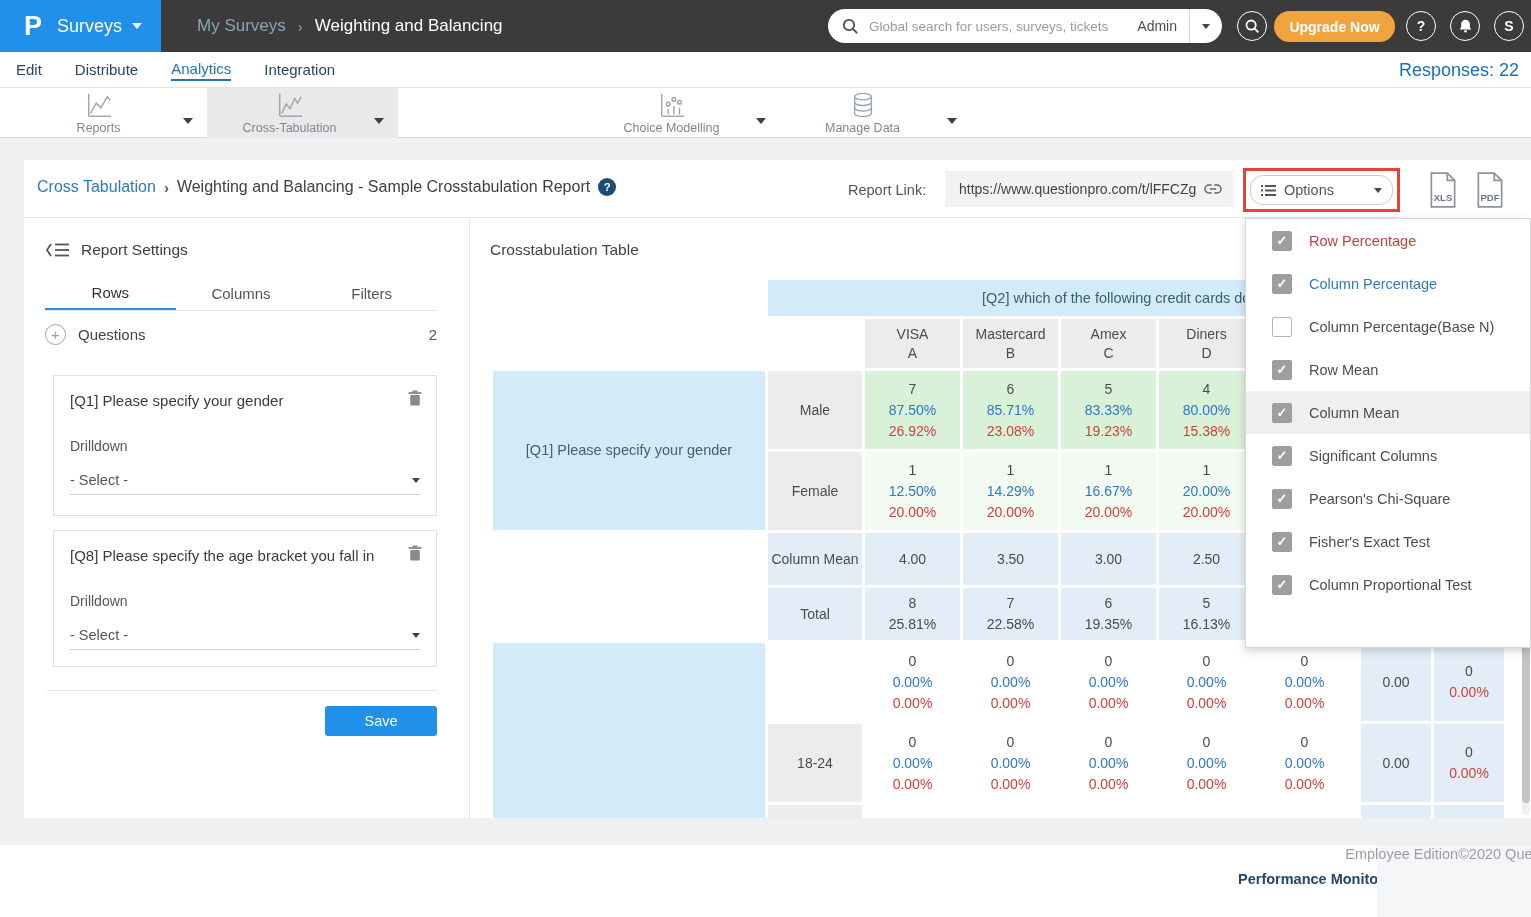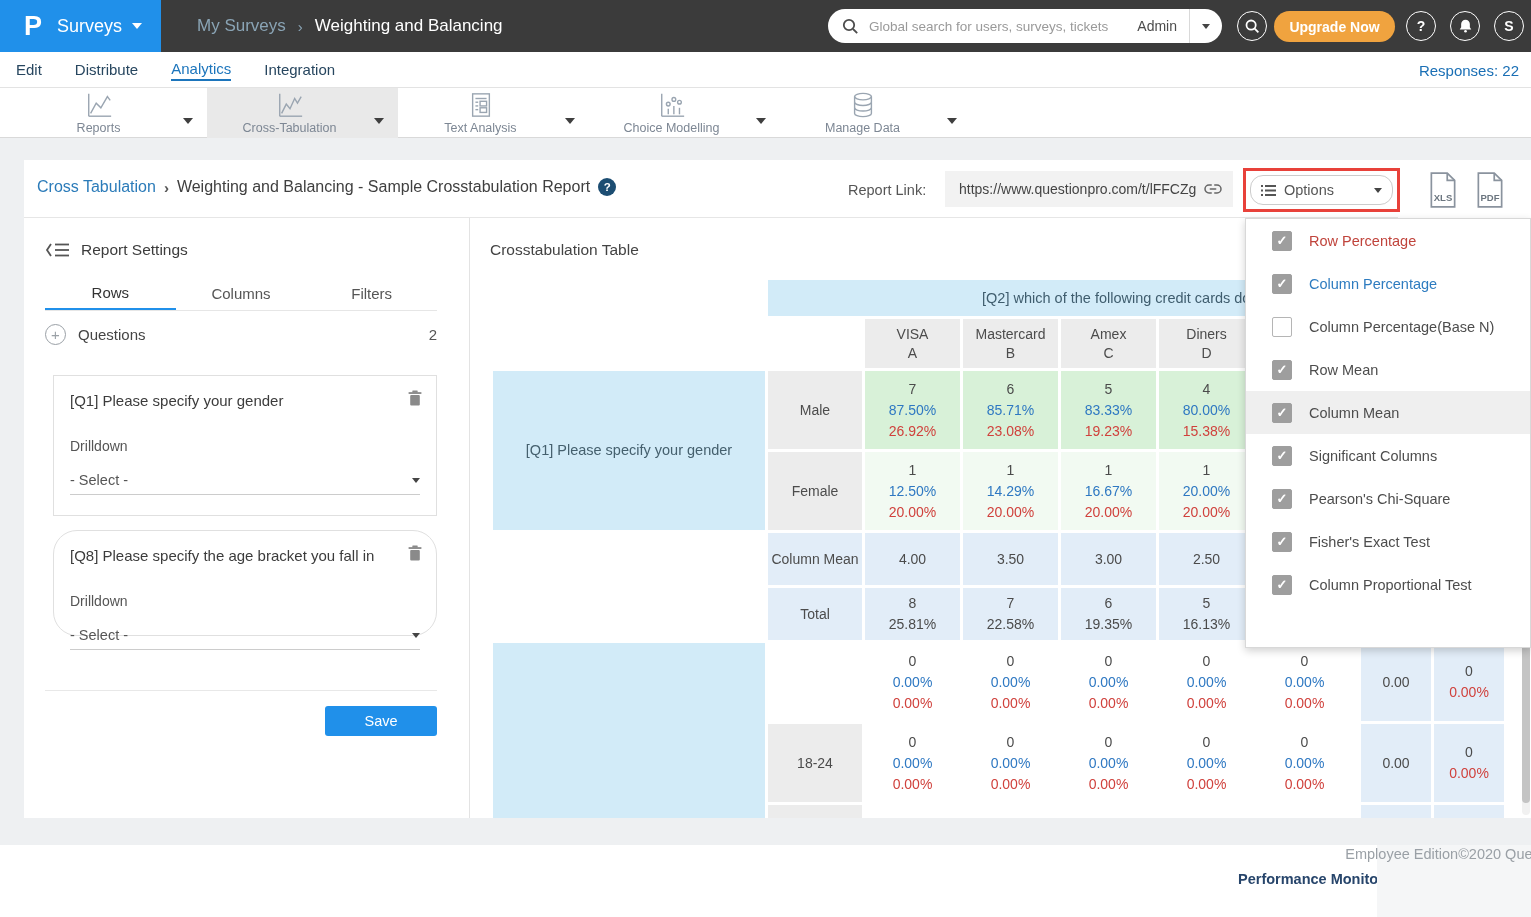--- a/index.html
+++ b/index.html
@@ -32,21 +32,21 @@
   .circle-btn{position:absolute;top:11px;width:30px;height:30px;border:1.6px solid #fff;border-radius:50%;
               display:flex;align-items:center;justify-content:center;color:#fff;font-size:14px;font-weight:bold;box-sizing:border-box;}
   .upgrade-btn{position:absolute;left:1274px;top:11px;width:121px;height:31px;background:#f0a33f;border-radius:16px;
                color:#fff;font-size:14px;font-weight:bold;display:flex;align-items:center;justify-content:center;}
 
   
   .navrow{position:absolute;left:0;top:52px;width:1531px;height:36px;background:#fff;border-bottom:1px solid #e3e3e3;box-sizing:border-box;}
   .navtabs{position:absolute;left:16px;top:0;height:36px;display:flex;gap:33px;align-items:center;}
   .navtab{font-size:15px;color:#27465f;padding-bottom:2px;}
   .navtab.active{color:#1c75bc;border-bottom:2px solid #1c75bc;}
-  .responses{position:absolute;right:12px;top:0;height:36px;display:flex;align-items:center;font-size:15px;color:#1a6fb5;}
+  .responses{position:absolute;right:12px;top:0;height:36px;display:flex;align-items:center;font-size:18px;color:#1a6fb5;}
 
   
   .toolbar{position:absolute;left:0;top:88px;width:1531px;height:50px;background:#fff;border-bottom:1px solid #d9d9d9;box-sizing:border-box;}
   .tool-item{position:absolute;top:0;width:191px;height:50px;}
   .tool-item.active{background:#e9e9e9;}
   .tool-inner{position:absolute;left:0;right:26px;top:0;bottom:0;display:flex;flex-direction:column;align-items:center;justify-content:center;gap:2px;}
   .tool-label{font-size:12.5px;color:#7d8794;}
   .tool-caret{position:absolute;right:14px;top:22px;}
   .tool-caret .tri{border-top-color:#3f3f3f;}
 
@@ -225,39 +225,20 @@
                 <line x1="5" y1="3" x2="5" y2="27"></line>
                 <line x1="5" y1="27" x2="29" y2="27"></line>
                 <polyline points="7,24 12,14 16,19 21,8 24,13 28,6"></polyline>
               </g>
             </svg>
         </span>
         <span class="tool-label">Cross-Tabulation</span>
       </div>
       <span class="tool-caret"><span class="tri"></span></span>
     </div>
-    <div class="tool-item" style="left:398px;">
-      <div class="tool-inner">
-        <span>
-          <svg width="26" height="28" viewBox="0 0 28 30">
-              <g stroke="#9aa5b1" stroke-width="1.5" fill="none">
-                <rect x="5" y="3" width="18" height="24"></rect>
-                <line x1="8" y1="8" x2="20" y2="8"></line>
-                <rect x="13" y="11" width="7" height="5"></rect>
-                <rect x="13" y="18" width="7" height="5"></rect>
-                <line x1="8" y1="12" x2="11" y2="12"></line>
-                <line x1="8" y1="16" x2="11" y2="16"></line>
-                <line x1="8" y1="20" x2="11" y2="20"></line>
-              </g>
-            </svg>
-        </span>
-        <span class="tool-label">Text Analysis</span>
-      </div>
-      <span class="tool-caret"><span class="tri"></span></span>
-    </div>
     <div class="tool-item" style="left:589px;">
       <div class="tool-inner">
         <span>
           <svg width="30" height="28" viewBox="0 0 32 30">
               <g stroke="#9aa5b1" stroke-width="1.5" fill="none">
                 <line x1="5" y1="3" x2="5" y2="27"></line>
                 <line x1="5" y1="27" x2="29" y2="27"></line>
                 <circle cx="12" cy="14" r="2"></circle>
                 <circle cx="18" cy="9" r="2"></circle>
                 <circle cx="24" cy="12" r="2"></circle>
@@ -381,21 +362,21 @@
               </g>
             </svg>
         </span>
         <span class="qcard-drill">Drilldown</span>
         <div class="qcard-select">
           <span>- Select -</span>
           <span class="tri small"></span>
         </div>
       </div>
 
-      <div class="qcard" style="top:312px;height:106px;border-radius:24px;">
+      <div class="qcard" style="top:312px;height:137px;">
         <span class="qcard-title">[Q8] Please specify the age bracket you fall in</span>
         <span class="qcard-trash">
           <svg width="14" height="16" viewBox="0 0 13 15">
               <g fill="#8a8a8a">
                 <rect x="4" y="0.5" width="5" height="2" rx="0.5"></rect>
                 <rect x="0.5" y="2" width="12" height="1.7"></rect>
                 <rect x="2" y="4.6" width="9" height="10" rx="1"></rect>
               </g>
             </svg>
         </span>

